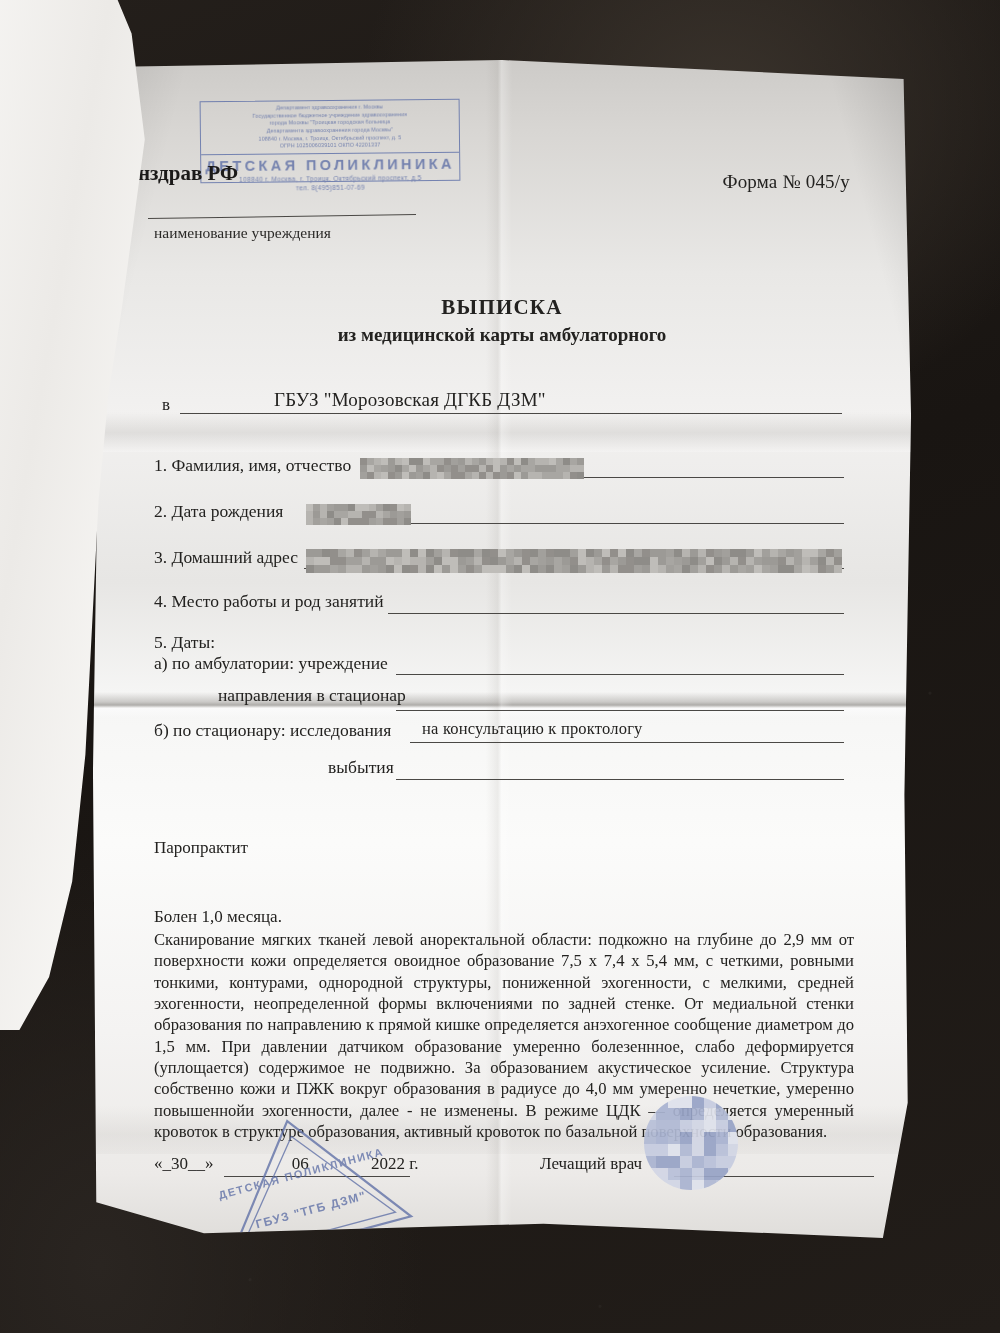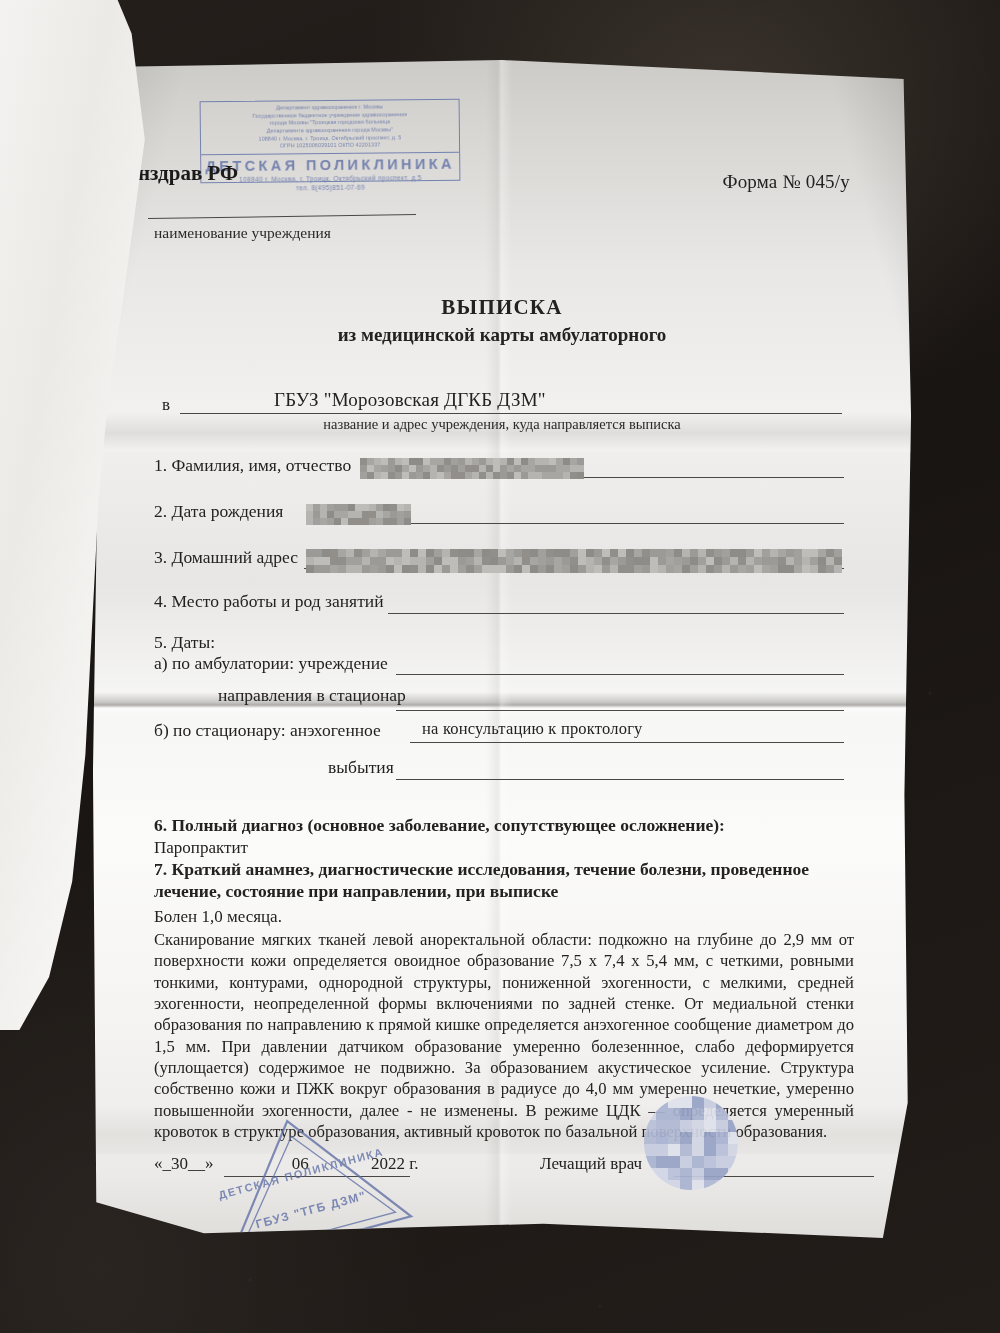--- a/index.html
+++ b/index.html
@@ -308,21 +308,20 @@
 
   <div class="rule" id="institution-rule"></div>
   <div class="doc-text caption" id="institution-caption">наименование учреждения</div>
 
   <div class="doc-text" id="doc-title">ВЫПИСКА</div>
   <div class="doc-text" id="doc-subtitle">из медицинской карты амбулаторного</div>
 
   <div class="doc-text" id="dest-prefix">в</div>
   <div class="doc-text" id="dest-value">ГБУЗ "Морозовская ДГКБ ДЗМ"</div>
   <div class="rule" id="dest-rule"></div>
-  <div class="doc-text caption" id="dest-caption">название и адрес учреждения, куда направляется выписка</div>
 
   <div class="doc-text field-label" id="f1-label">1. Фамилия, имя, отчество</div>
   <div class="rule field-rule" id="f1-rule"></div>
 
   <div class="doc-text field-label" id="f2-label">2. Дата рождения</div>
   <div class="rule field-rule" id="f2-rule"></div>
 
   <div class="doc-text field-label" id="f3-label">3. Домашний адрес</div>
   <div class="rule field-rule" id="f3-rule"></div>
 
@@ -330,31 +329,29 @@
   <div class="rule field-rule" id="f4-rule"></div>
 
   <div class="doc-text field-label" id="f5-label">5. Даты:</div>
 
   <div class="doc-text field-label" id="f5a-label">а) по амбулатории: учреждение</div>
   <div class="rule field-rule" id="f5a-rule"></div>
 
   <div class="doc-text field-label" id="f5b-label">направления в стационар</div>
   <div class="rule field-rule" id="f5b-rule"></div>
 
-  <div class="doc-text field-label" id="f5c-label">б) по  стационару:   анэхогенное</div>
+  <div class="doc-text field-label" id="f5c-label">б) по  стационару:   исследования</div>
   <div class="doc-text" id="f5c-value">на консультацию к проктологу</div>
   <div class="rule field-rule" id="f5c-rule"></div>
 
   <div class="doc-text field-label" id="f5d-label">выбытия</div>
   <div class="rule field-rule" id="f5d-rule"></div>
 
-  <div class="doc-text section-head" id="f6-head">6. Полный диагноз (основное заболевание, сопутствующее осложнение):</div>
   <div class="doc-text body-line" id="f6-value">Паропрактит</div>
 
-  <div class="doc-text section-head" id="f7-head">7. Краткий анамнез, диагностические исследования, течение болезни, проведенное лечение, состояние при направлении, при выписке</div>
   <div class="doc-text body-line" id="f7-intro">Болен 1,0 месяца.</div>
   <div class="doc-text" id="ultrasound-body">Сканирование мягких тканей левой аноректальной области: подкожно на глубине до 2,9 мм от поверхности кожи определяется овоидное образование 7,5 х 7,4 х 5,4 мм, с четкими, ровными тонкими, контурами, однородной структуры, пониженной эхогенности, с мелкими, средней эхогенности, неопределенной формы включениями по задней стенке. От медиальной стенки образования по направлению к прямой кишке определяется анэхогенное сообщение диаметром до 1,5 мм. При давлении датчиком образование умеренно болезеннное, слабо деформируется (уплощается) содержимое не подвижно. За образованием акустическое усиление. Структура собственно кожи и ПЖК вокруг образования в радиусе до 4,0 мм умеренно нечеткие, умеренно повышеннойи эхогенности, далее - не изменены. В режиме ЦДК — определяется умеренный кровоток в структуре образования, активный кровоток по базальной поверхности образования.</div>
 
 
   <svg id="triangle-stamp" viewBox="0 0 222 150">
     <g transform="rotate(-15 111 75)">
       <polygon points="111,14 206,138 16,138" fill="none" stroke="#5e6fa6" stroke-width="2.2"></polygon>
       <polygon points="111,30 192,130 30,130" fill="none" stroke="#5e6fa6" stroke-width="1.3"></polygon>
       <text x="111" y="72" fill="#5e6fa6" font-family="Liberation Sans, sans-serif" font-size="11" font-weight="bold" letter-spacing="1.6" text-anchor="middle">ДЕТСКАЯ ПОЛИКЛИНИКА</text>
       <text x="111" y="110" fill="#5e6fa6" font-family="Liberation Sans, sans-serif" font-size="12" font-weight="bold" letter-spacing="1.2" text-anchor="middle">ГБУЗ "ТГБ ДЗМ"</text>

